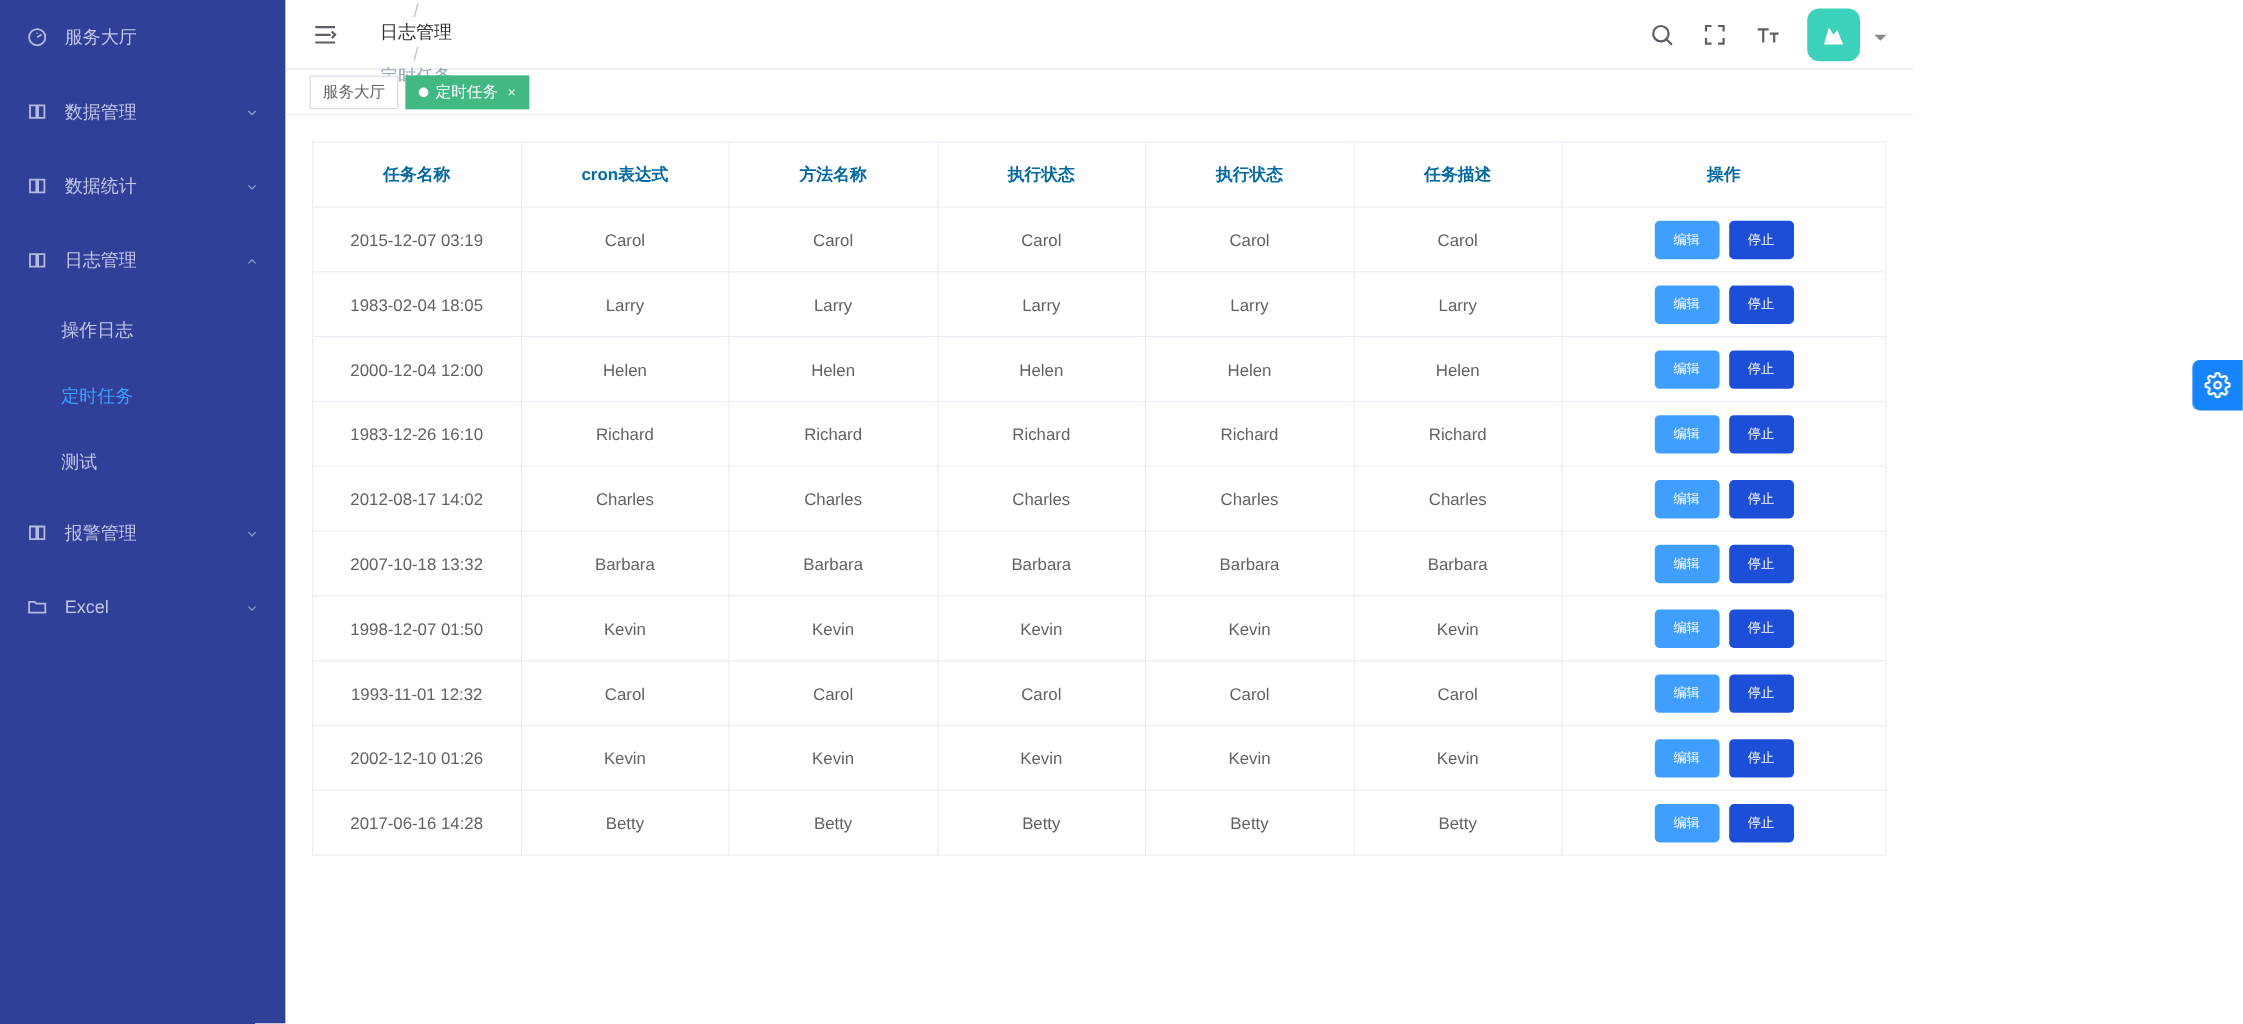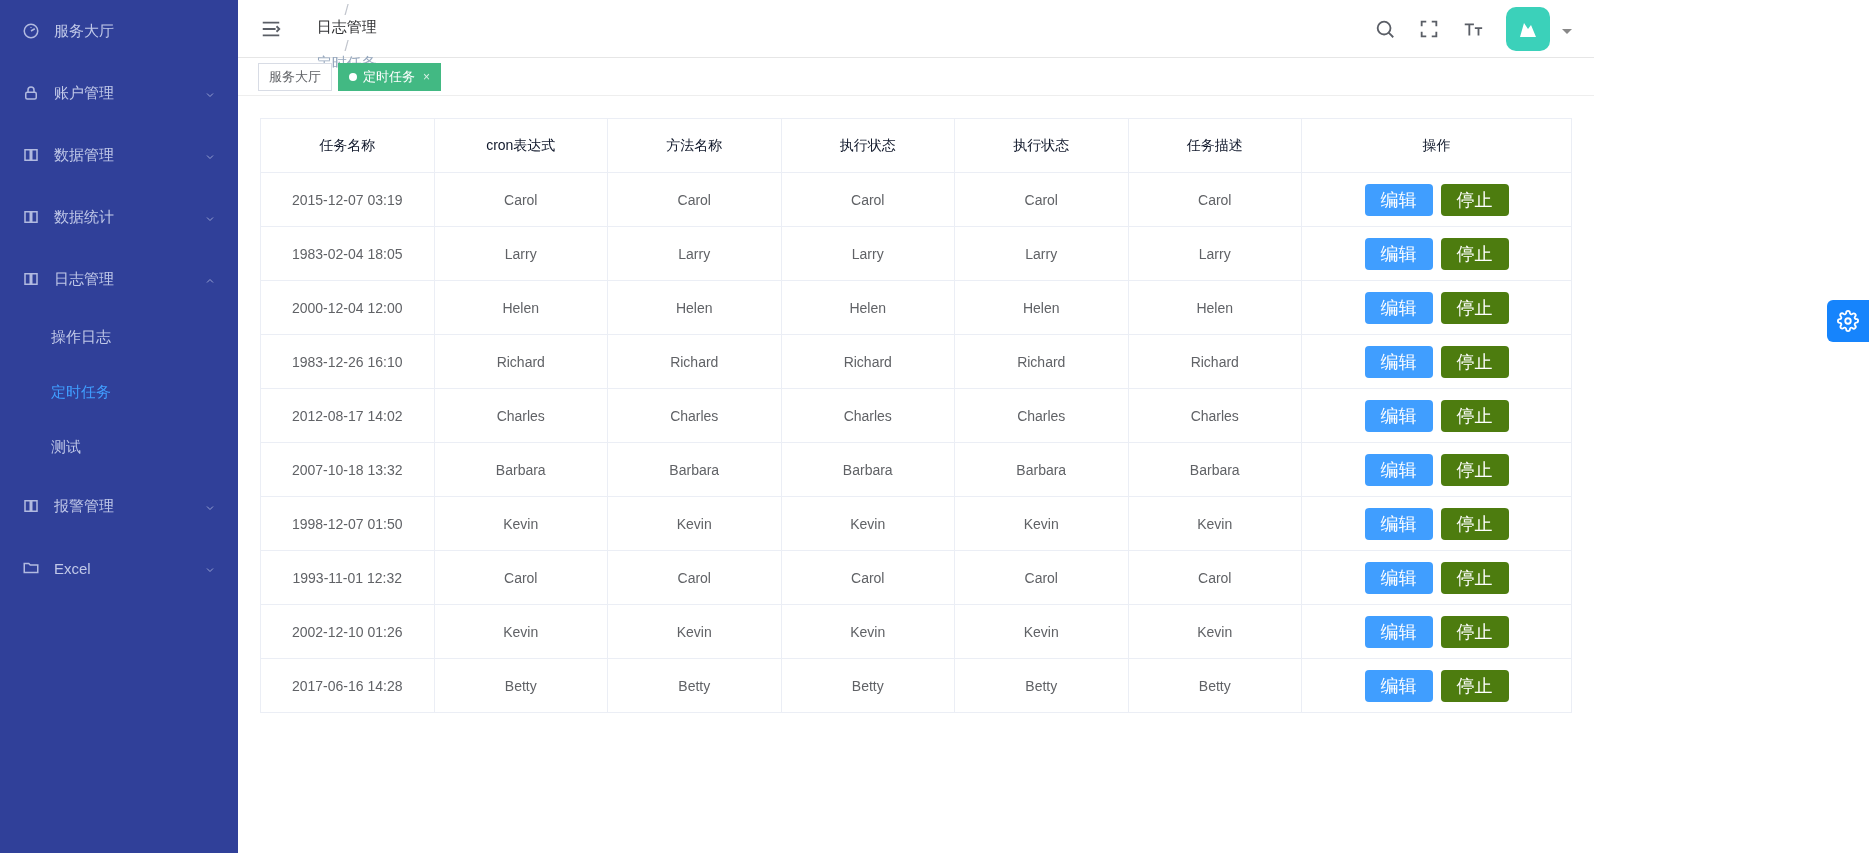--- a/index.html
+++ b/index.html
@@ -27,52 +27,42 @@
   
   .tagsbar { display: flex; align-items: center; height: 38px; padding: 0 20px; gap: 6px; border-bottom: 1px solid #eee; }
   .tag { display: inline-flex; align-items: center; height: 28px; padding: 0 10px; border: 1px solid #d8dce5; font-size: 13px; cursor: pointer; background: #fff; }
   .tag.active { background: #42b983; color: #fff; border-color: #42b983; }
   .tag.active::before { content: ""; width: 8px; height: 8px; border-radius: 50%; background: #fff; margin-right: 6px; }
   .tag .close { margin-left: 8px; font-size: 12px; opacity: .8; }
   
   .content { flex: 1; overflow: auto; padding: 22px; }
   .table { width: 100%; border-collapse: collapse; border: 1px solid #ebeef5; table-layout: fixed; }
   .table th, .table td { border: 1px solid #ebeef5; text-align: center; height: 54px; font-size: 14px; color: #606266; }
-  .table th { color: #0f172a; font-weight: 400; background: #fff; }
-  .btn { display: inline-flex; align-items: center; justify-content: center; height: 32px; padding: 0 16px; border-radius: 4px; border: none; color: #fff; font-size: 18px; cursor: pointer; margin: 0 4px; }
+  .table th { color: #0369a1; font-weight: 700; background: #fff; }
+  .btn { display: inline-flex; align-items: center; justify-content: center; height: 32px; padding: 0 16px; border-radius: 4px; border: none; color: #fff; font-size: 11px; cursor: pointer; margin: 0 4px; }
   .btn-primary { background: #409eff; }
-  .btn-danger { background: #4d7c0f; }
+  .btn-danger { background: #1d4ed8; }
   .col-act { width: 270px; }
   
   .float-gear { position: fixed; right: 0; top: 300px; width: 42px; height: 42px; background: #1684fc; border-radius: 6px 0 0 6px; display: flex; align-items: center; justify-content: center; cursor: pointer; }
   .float-gear svg { width: 22px; height: 22px; color: #fff; }
 </style>
 </head>
 <body>
 
 <div class="app">
 
   <nav class="sidebar" id="sidebar">
       <div class="menu-item">
         <span class="icon"><svg viewBox="0 0 24 24" fill="none" stroke="currentColor" stroke-width="2">
             <circle cx="12" cy="12" r="9"></circle>
             <path d="M12 12l5-3"></path>
             <path d="M12 7v1"></path>
           </svg></span>
         <span>服务大厅</span>
-      </div>
-      <div class="menu-item">
-        <span class="icon"><svg viewBox="0 0 24 24" fill="none" stroke="currentColor" stroke-width="2">
-            <rect x="5" y="11" width="14" height="9" rx="2"></rect>
-            <path d="M8 11V8a4 4 0 0 1 8 0v3"></path>
-          </svg></span>
-        <span>账户管理</span>
-        <span class="arrow"><svg viewBox="0 0 24 24" fill="none" stroke="currentColor" stroke-width="2">
-            <path d="M6 9l6 6 6-6"></path>
-          </svg></span>
       </div>
       <div class="menu-item">
         <span class="icon"><svg viewBox="0 0 24 24" fill="none" stroke="currentColor" stroke-width="2">
             <path d="M4 5h7v14H4zM13 5h7v14h-7z"></path>
           </svg></span>
         <span>数据管理</span>
         <span class="arrow"><svg viewBox="0 0 24 24" fill="none" stroke="currentColor" stroke-width="2">
             <path d="M6 9l6 6 6-6"></path>
           </svg></span>
       </div>

